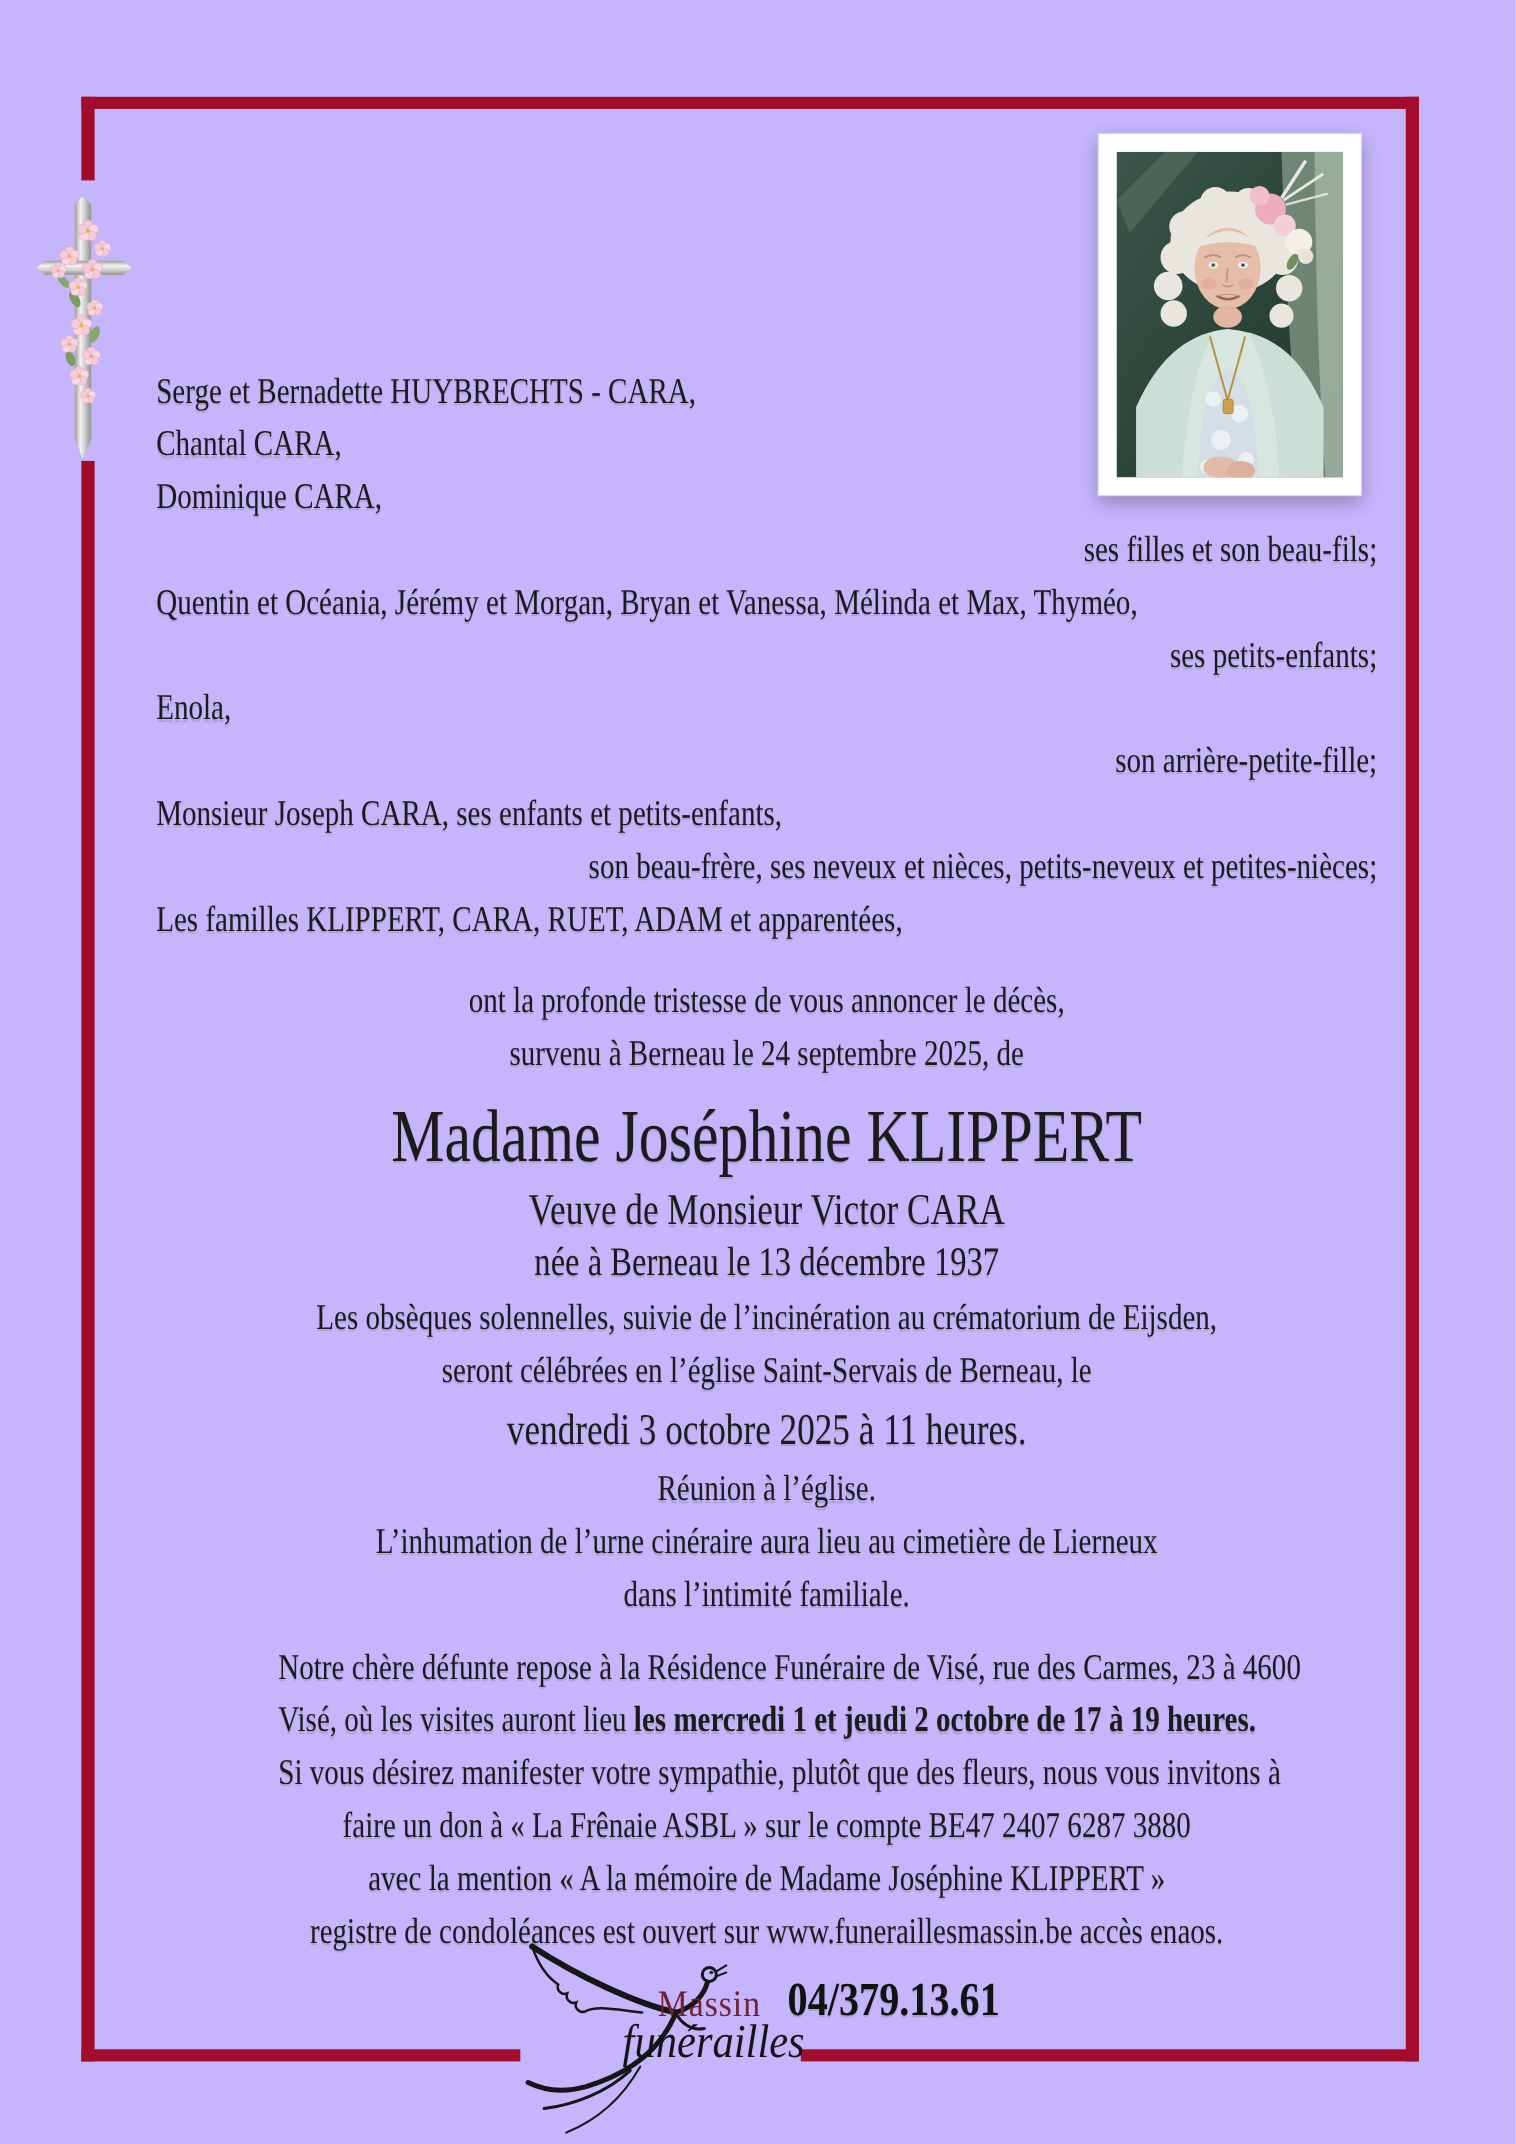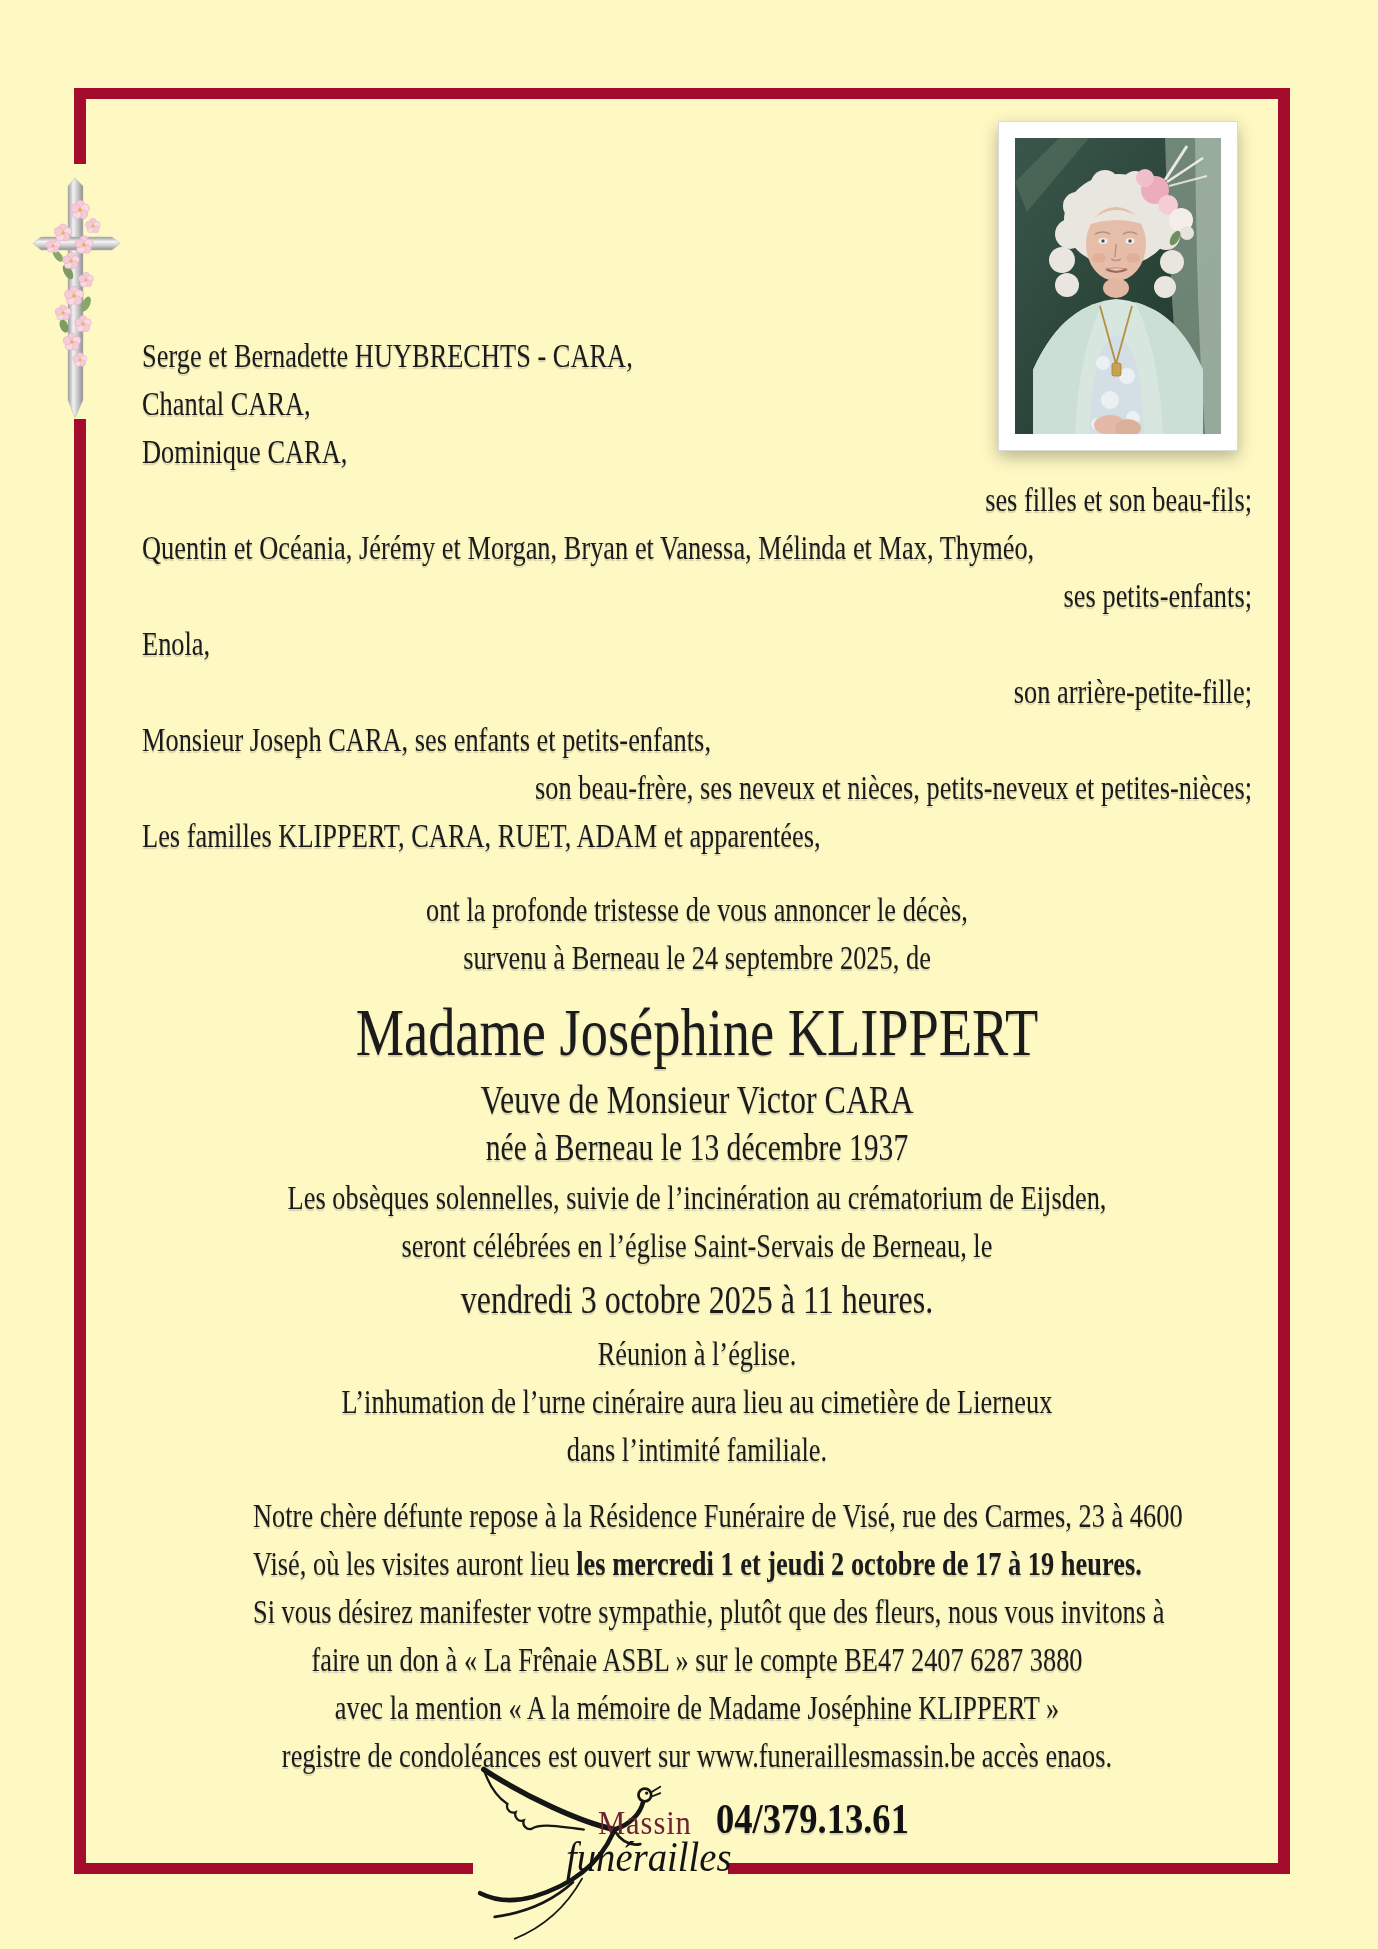--- a/index.html
+++ b/index.html
@@ -1,17 +1,17 @@
 <!DOCTYPE html>
 <html><head>
 <meta charset="utf-8">
 <style>
   html,body{margin:0;padding:0;background:#ffffff;}
   .page{
-    position:relative;width:1378px;height:1949px;background:#fef9c3;overflow:hidden;
+    position:relative;width:1378px;height:1949px;background:#c4b5fd;overflow:hidden;
     font-family:"Liberation Serif","DejaVu Serif",serif;color:#1b1b1b;
   }
   
   .b{position:absolute;background:#a30c2c;}
   .b-top{left:74px;top:88px;width:1216px;height:11px;}
   .b-left-1{left:74px;top:88px;width:12px;height:76px;}
   .b-left-2{left:74px;top:419px;width:12px;height:1455px;}
   .b-right{left:1278px;top:88px;width:12px;height:1786px;}
   .b-bot-1{left:74px;top:1863px;width:399px;height:11px;}
   .b-bot-2{left:728px;top:1863px;width:562px;height:11px;}

